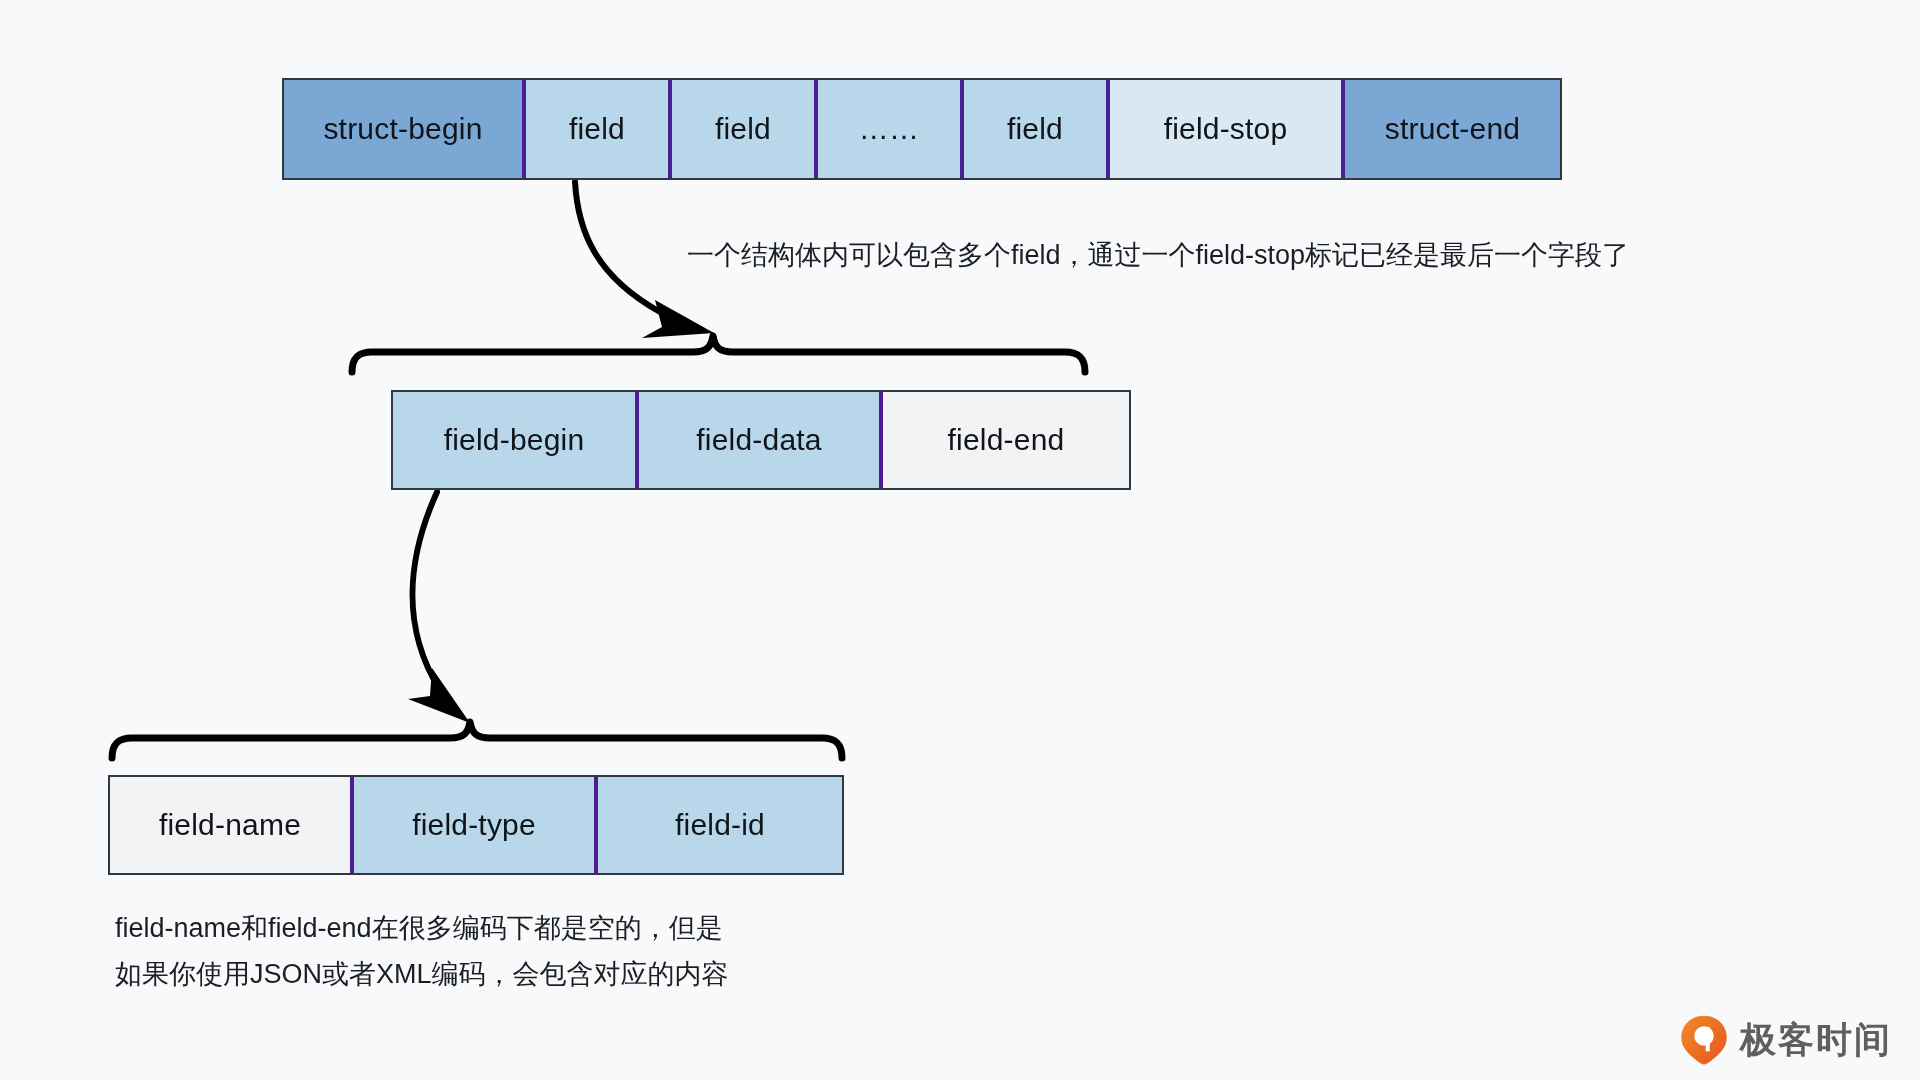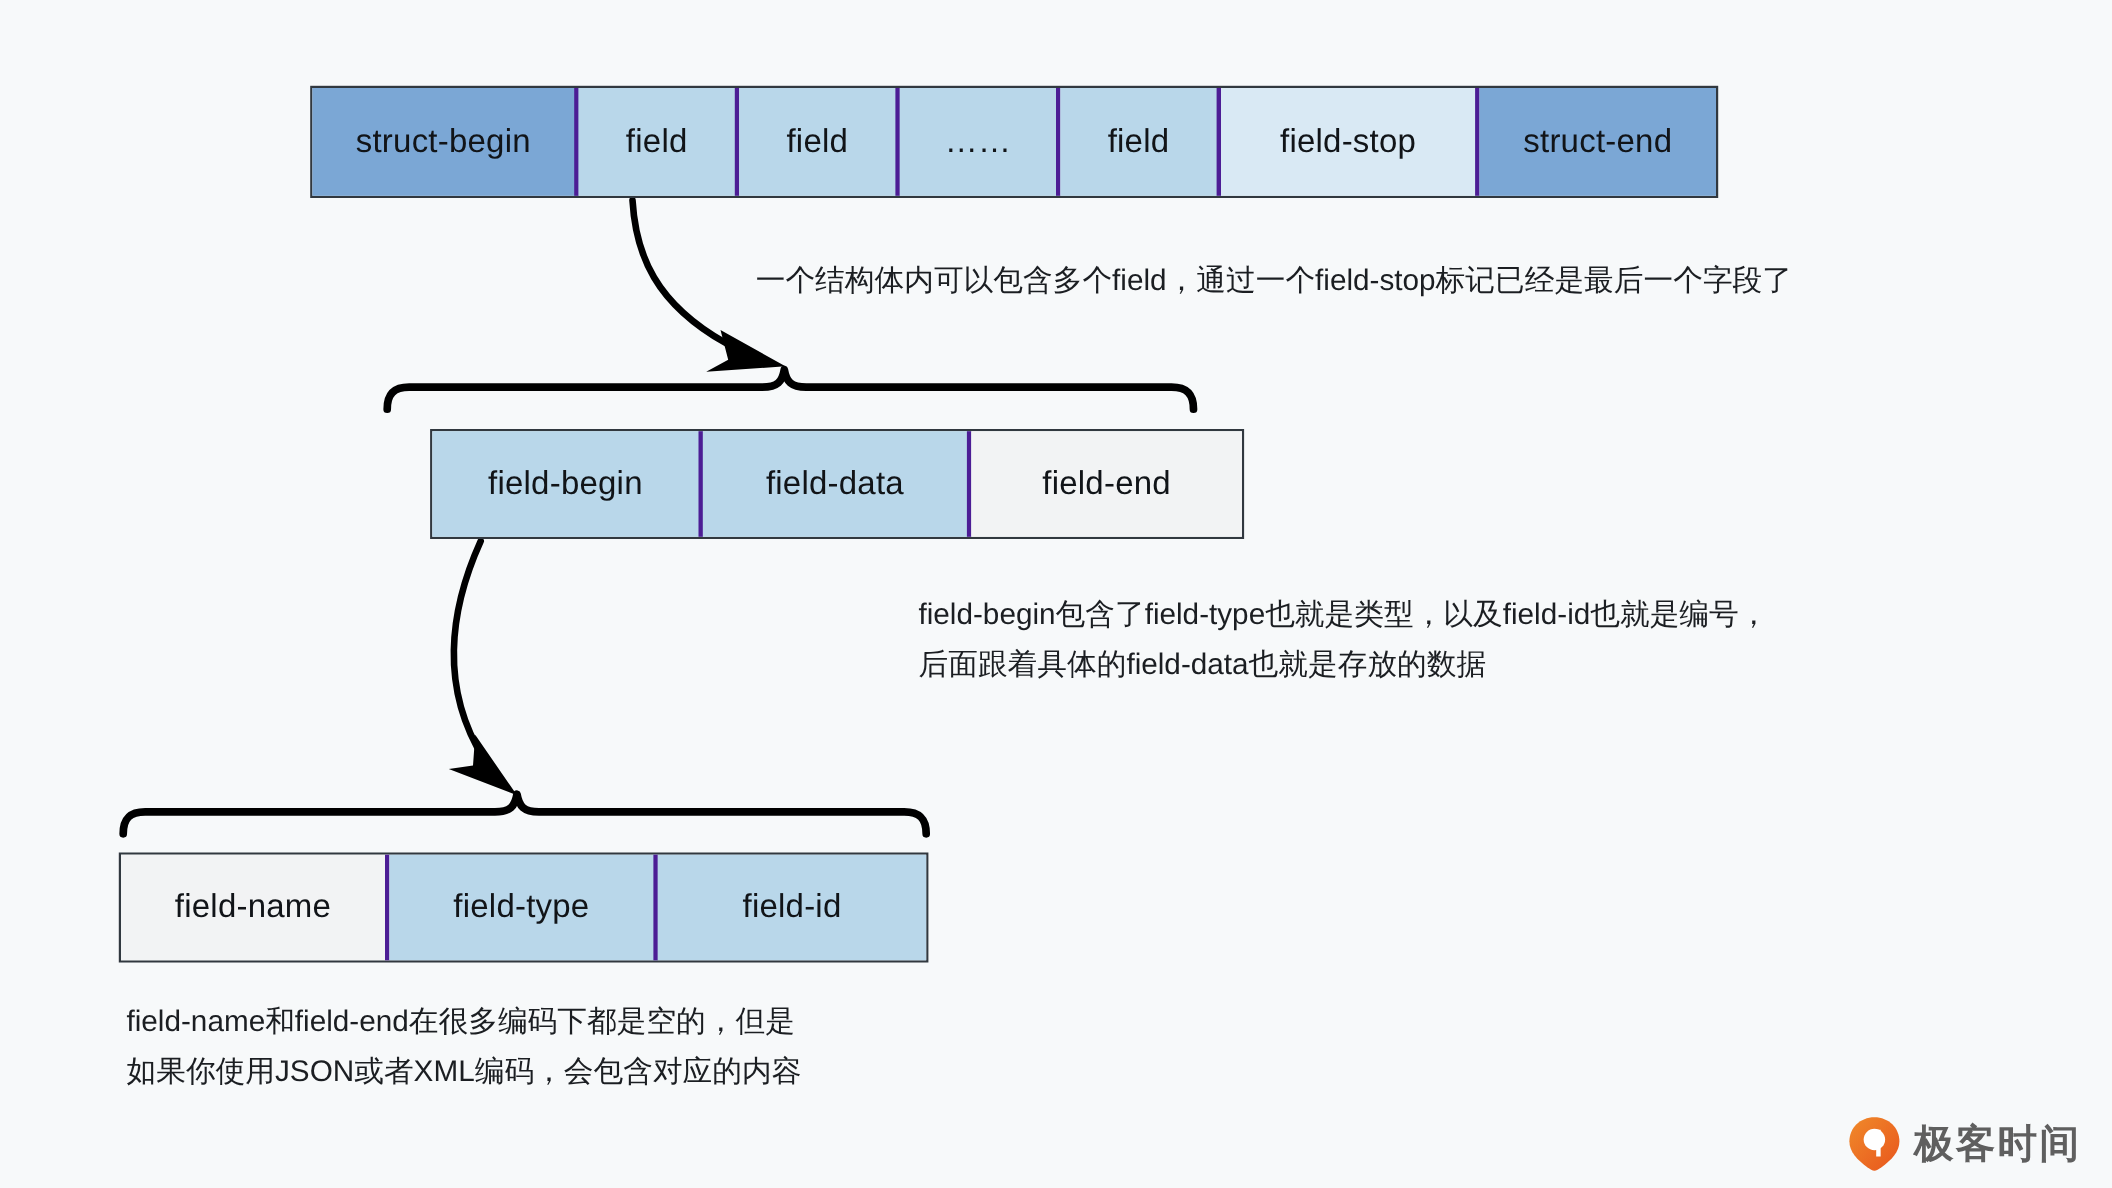--- a/index.html
+++ b/index.html
@@ -174,22 +174,20 @@
     <div class="cell c-mid" style="width:244px">
       <span>field-type</span>
     </div>
     <div class="cell c-mid" style="width:244px">
       <span>field-id</span>
     </div>
   </div>
 
   <div class="note" id="note-1">一个结构体内可以包含多个field，通过一个field-stop标记已经是最后一个字段了</div>
 
-  <div class="note" id="note-2">field-begin包含了field-type也就是类型，以及field-id也就是编号，
-后面跟着具体的field-data也就是存放的数据</div>
 
   <div class="note" id="note-3">field-name和field-end在很多编码下都是空的，但是
 如果你使用JSON或者XML编码，会包含对应的内容</div>
 
   <div id="watermark">
     <svg class="mark-icon" viewBox="0 0 64 64" xmlns="http://www.w3.org/2000/svg">
       <defs>
         <linearGradient id="gt" x1="0" y1="0" x2="1" y2="1">
           <stop offset="0%" stop-color="#f08a2a"></stop>
           <stop offset="100%" stop-color="#e8551d"></stop>

